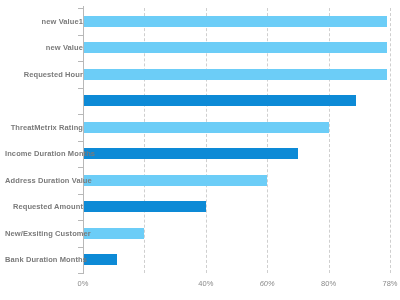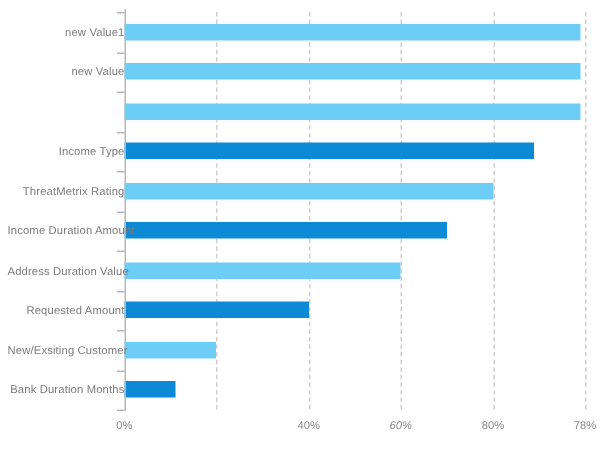--- a/index.html
+++ b/index.html
@@ -56,21 +56,21 @@
     right:0;
     width:78px;
     text-align:right;
     font-size:7.5px;
     color:#7a7a7a;
     line-height:9px;
     white-space:nowrap;
     letter-spacing:.1px;
   }
   .cat-label-wrap{
-    position:absolute;left:0;top:8px;width:83px;height:265px;
+    position:absolute;left:0;top:8px;width:83px;height:265px;font-weight:bold;
   }
 
   
   .x-tick-label{
     position:absolute;
     top:279px;
     font-size:7.5px;
     color:#8a8a8a;
     transform:translateX(-50%);
     white-space:nowrap;
@@ -134,23 +134,23 @@
       <div class="y-tick" style="top: 167px;"></div>
       <div class="y-tick" style="top: 193.5px;"></div>
       <div class="y-tick" style="top: 220px;"></div>
       <div class="y-tick" style="top: 246.5px;"></div>
       <div class="y-tick" style="top: 273px;"></div>
     </div>
 
   <div class="cat-label-wrap" id="catlabels">
       <div class="cat-label" style="top: 8.75px;">new Value1</div>
       <div class="cat-label" style="top: 35.25px;">new Value</div>
-      <div class="cat-label" style="top: 88.25px;">Income Type</div>
+      <div class="cat-label" style="top: 61.75px;">Requested Hour</div>
       <div class="cat-label" style="top: 114.75px;">ThreatMetrix Rating</div>
-      <div class="cat-label" style="top: 141.25px;">Income Duration Amount</div>
+      <div class="cat-label" style="top: 141.25px;">Income Duration Months</div>
       <div class="cat-label" style="top: 167.75px;">Address Duration Value</div>
       <div class="cat-label" style="top: 194.25px;">Requested Amount</div>
       <div class="cat-label" style="top: 220.75px; text-align: center;">New/Exsiting Customer</div>
       <div class="cat-label" style="top: 247.25px;">Bank Duration Months</div>
     </div>
 
   <div id="xticks">
       <div class="x-tick-label" style="left: 83px;">0%</div>
       <div class="x-tick-label" style="left: 149px; margin-top: 20px;">20%</div>
       <div class="x-tick-label" style="left: 205.8px;">40%</div>

